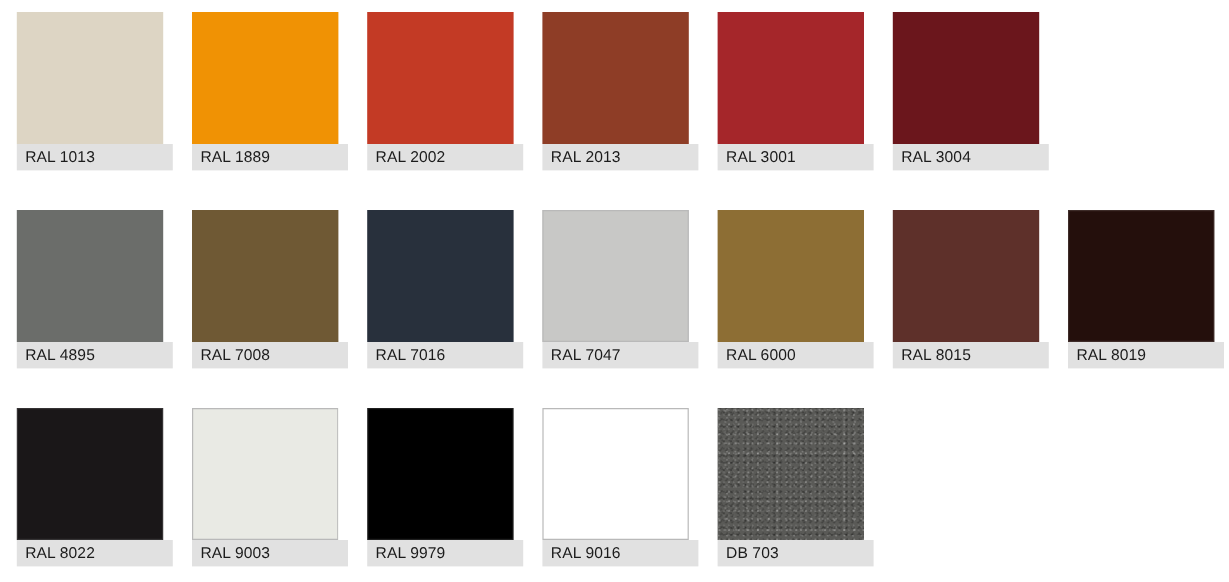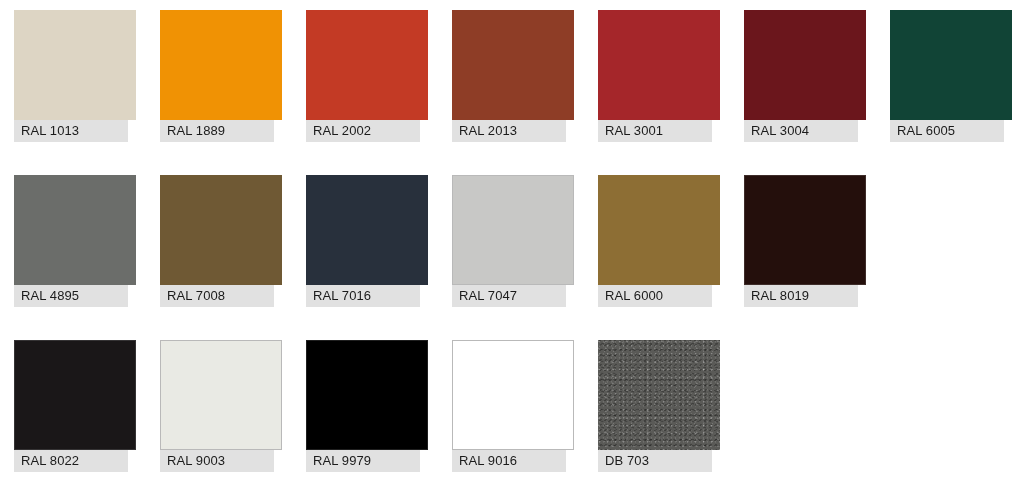--- a/index.html
+++ b/index.html
@@ -68,21 +68,21 @@
       radial-gradient(circle at 22% 72%, rgba(255,255,255,0.20) 0.6px, transparent 1px),
       radial-gradient(circle at 58% 88%, rgba(0,0,0,0.26) 0.6px, transparent 1px),
       radial-gradient(circle at 34% 46%, rgba(255,255,255,0.14) 0.5px, transparent 1px),
       radial-gradient(circle at 66% 54%, rgba(0,0,0,0.22) 0.5px, transparent 1px);
     background-size: 7px 7px, 5px 5px, 9px 9px, 6px 6px, 8px 8px, 5px 5px, 4px 4px, 6px 6px;
     opacity: 0.95;
     pointer-events: none;
   }
 
   .swatch-label {
-    width: 114px;
+    width: 130px;
     height: 22px;
     background: #e1e1e1;
     color: #1b1b1b;
     font-size: 13px;
     line-height: 22px;
     padding-left: 7px;
     white-space: nowrap;
     letter-spacing: 0.1px;
   }
 </style>
@@ -108,24 +108,20 @@
         <div class="swatch-label">RAL 2013</div>
       </div>
       <div class="swatch-cell">
         <div class="swatch-chip" style="background-color: rgb(165, 38, 42);"></div>
         <div class="swatch-label">RAL 3001</div>
       </div>
       <div class="swatch-cell">
         <div class="swatch-chip" style="background-color: rgb(107, 22, 28);"></div>
         <div class="swatch-label">RAL 3004</div>
       </div>
-      <div class="swatch-cell">
-        <div class="swatch-chip" style="background-color: rgb(17, 68, 54);"></div>
-        <div class="swatch-label">RAL 6005</div>
-      </div>
     </div>
     <div class="swatch-row">
       <div class="swatch-cell">
         <div class="swatch-chip" style="background-color: rgb(107, 109, 106);"></div>
         <div class="swatch-label">RAL 4895</div>
       </div>
       <div class="swatch-cell">
         <div class="swatch-chip" style="background-color: rgb(111, 89, 52);"></div>
         <div class="swatch-label">RAL 7008</div>
       </div>
@@ -133,20 +129,24 @@
         <div class="swatch-chip" style="background-color: rgb(40, 48, 60);"></div>
         <div class="swatch-label">RAL 7016</div>
       </div>
       <div class="swatch-cell">
         <div class="swatch-chip outlined" style="background-color: rgb(200, 200, 198);"></div>
         <div class="swatch-label">RAL 7047</div>
       </div>
       <div class="swatch-cell">
         <div class="swatch-chip" style="background-color: rgb(141, 110, 52);"></div>
         <div class="swatch-label">RAL 6000</div>
+      </div>
+      <div class="swatch-cell">
+        <div class="swatch-chip" style="background-color: rgb(94, 48, 42);"></div>
+        <div class="swatch-label">RAL 8015</div>
       </div>
       <div class="swatch-cell">
         <div class="swatch-chip edged" style="background-color: rgb(36, 15, 12);"></div>
         <div class="swatch-label">RAL 8019</div>
       </div>
     </div>
     <div class="swatch-row">
       <div class="swatch-cell">
         <div class="swatch-chip edged" style="background-color: rgb(26, 23, 24);"></div>
         <div class="swatch-label">RAL 8022</div>

